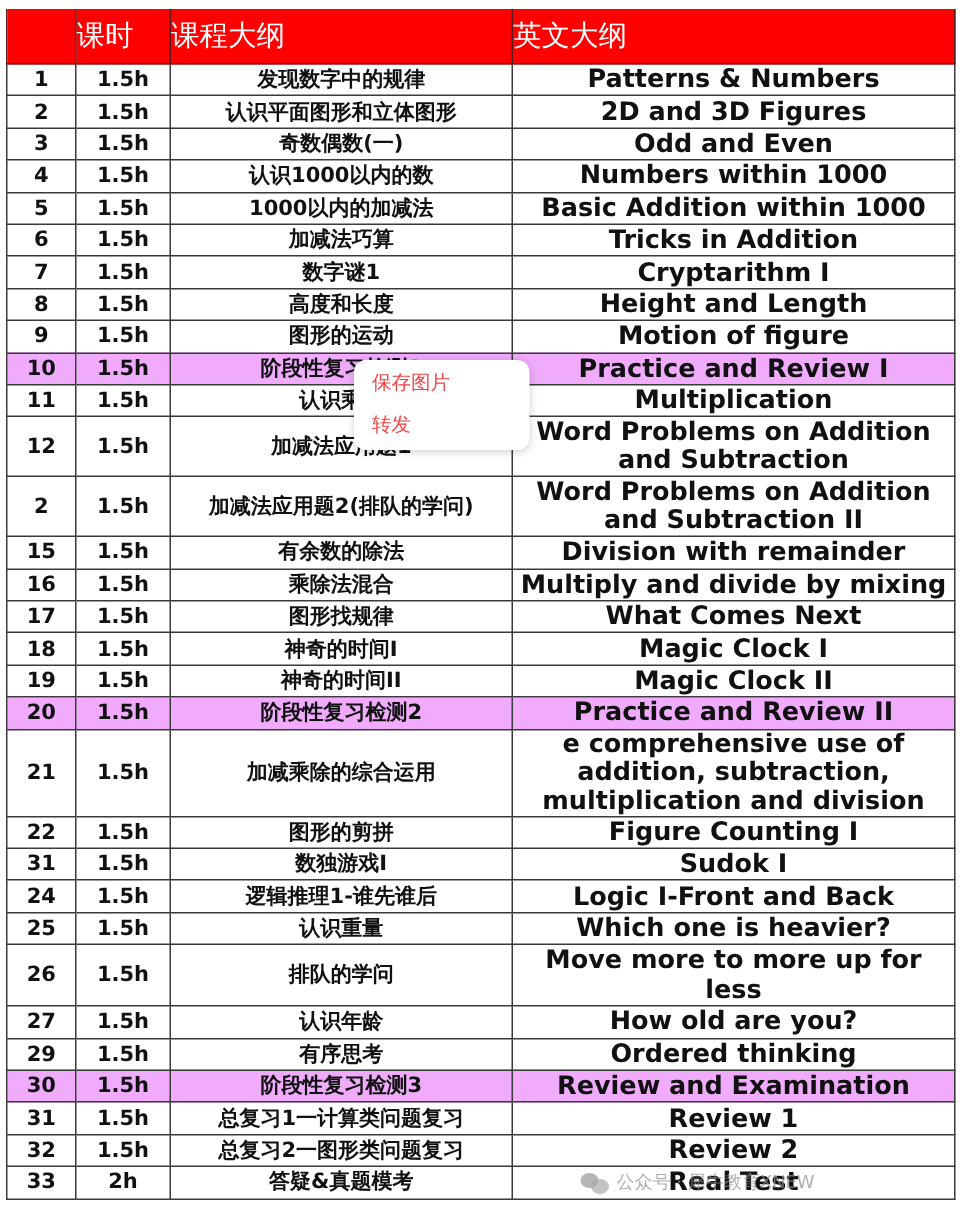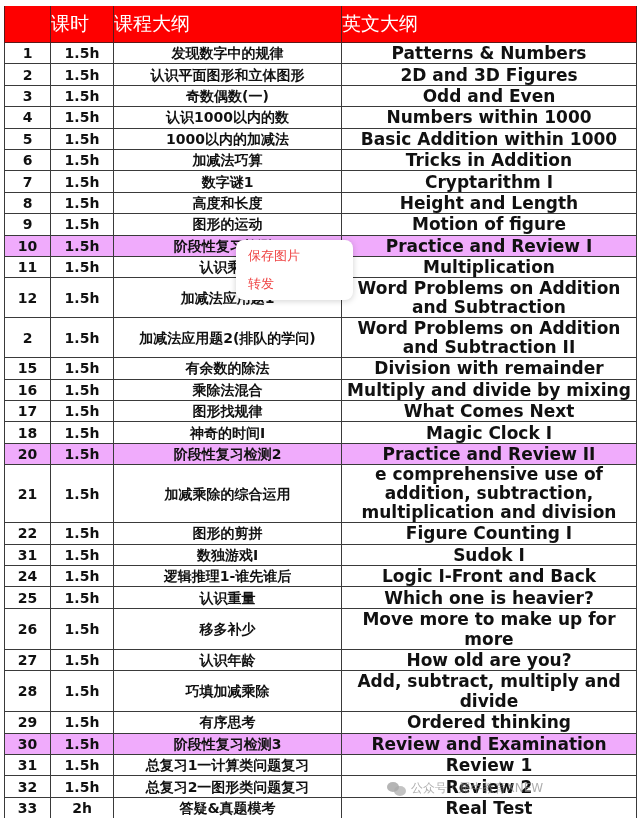--- a/index.html
+++ b/index.html
@@ -158,20 +158,26 @@
         <td>1.5h</td>
         <td class="cn">图形找规律</td>
         <td class="en">What Comes Next</td>
       </tr>
       <tr>
         <td>18</td>
         <td>1.5h</td>
         <td class="cn">神奇的时间I</td>
         <td class="en">Magic Clock I</td>
       </tr>
+      <tr>
+        <td>19</td>
+        <td>1.5h</td>
+        <td class="cn">神奇的时间II</td>
+        <td class="en">Magic Clock II</td>
+      </tr>
       <tr class="hl">
         <td>20</td>
         <td>1.5h</td>
         <td class="cn">阶段性复习检测2</td>
         <td class="en">Practice and Review II</td>
       </tr>
       <tr class="double">
         <td>21</td>
         <td>1.5h</td>
         <td class="cn">加减乘除的综合运用</td>
@@ -197,34 +203,28 @@
       </tr>
       <tr>
         <td>25</td>
         <td>1.5h</td>
         <td class="cn">认识重量</td>
         <td class="en">Which one is heavier?</td>
       </tr>
       <tr>
         <td>26</td>
         <td>1.5h</td>
-        <td class="cn">移多补少</td>
-        <td class="en">Move more to make up for more</td>
+        <td class="cn">排队的学问</td>
+        <td class="en">Move more to more up for less</td>
       </tr>
       <tr>
         <td>27</td>
         <td>1.5h</td>
         <td class="cn">认识年龄</td>
         <td class="en">How old are you?</td>
-      </tr>
-      <tr>
-        <td>28</td>
-        <td>1.5h</td>
-        <td class="cn">巧填加减乘除</td>
-        <td class="en">Add, subtract, multiply and divide</td>
       </tr>
       <tr>
         <td>29</td>
         <td>1.5h</td>
         <td class="cn">有序思考</td>
         <td class="en">Ordered thinking</td>
       </tr>
       <tr class="hl">
         <td>30</td>
         <td>1.5h</td>

